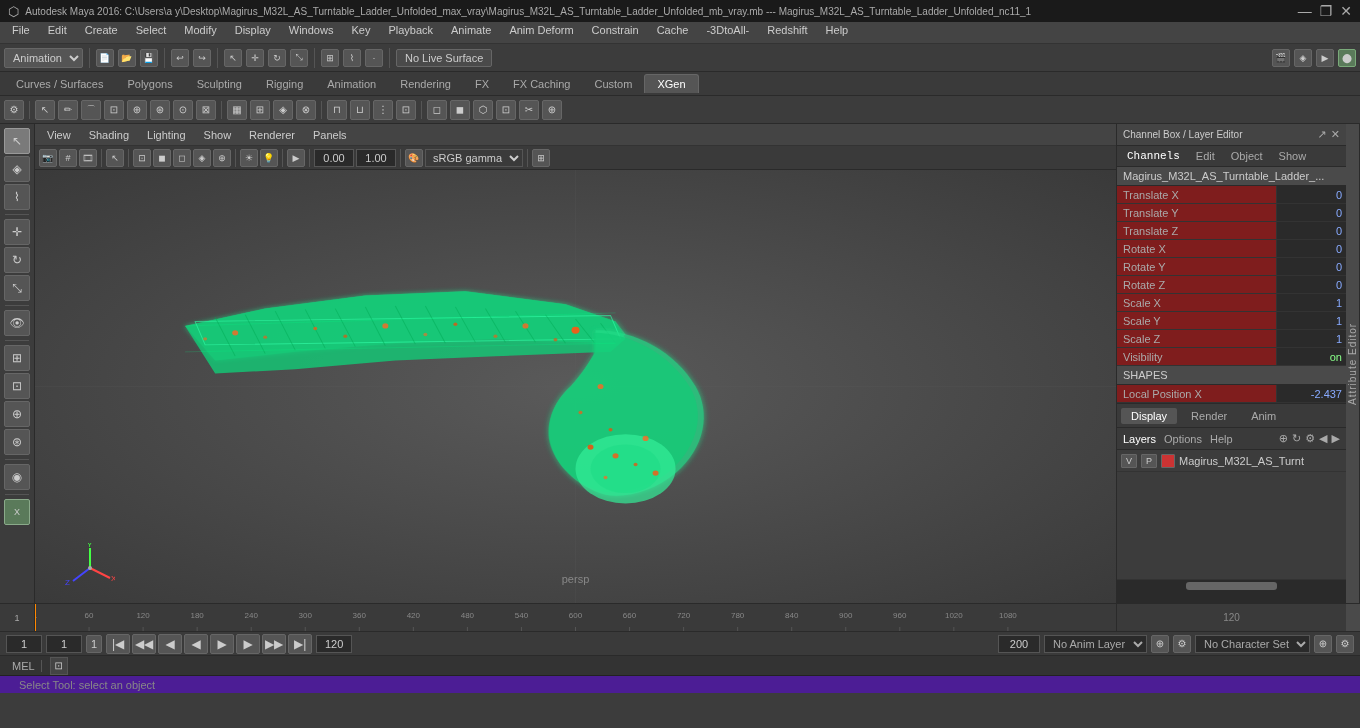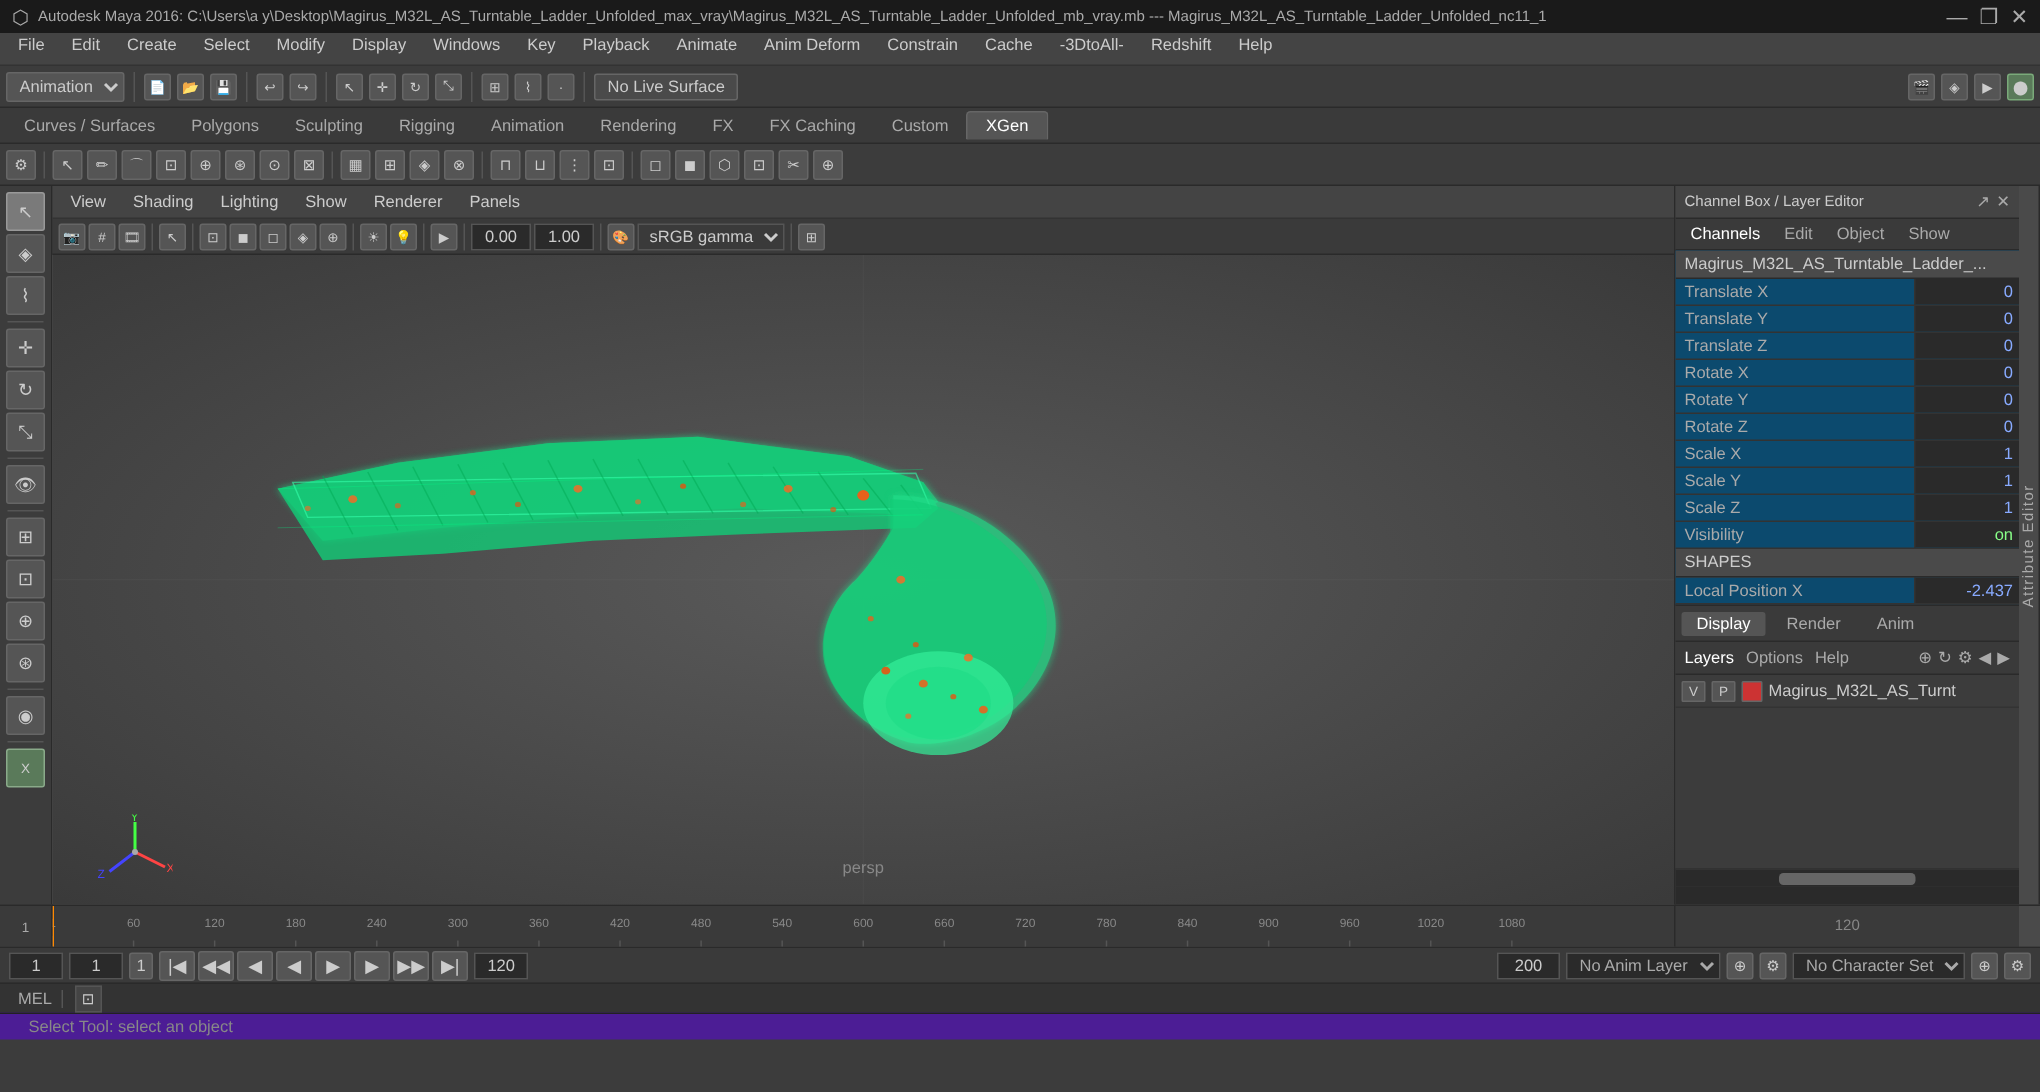--- a/index.html
+++ b/index.html
@@ -258,25 +258,25 @@
       padding: 3px 6px;
       background: #3a3a3a;
       border-bottom: 1px solid #2a2a2a;
     }
     .cb-tab {
       color: #aaa;
       font-size: 11px;
       cursor: pointer;
       padding: 1px 4px;
     }
-    .cb-tab.active { color: #fff; }
+    .cb-tab.active { color: #fff; font-family: Liberation Mono, monospace; }
     #channel-box-content {
       flex: 1;
       overflow-y: auto;
-      background: #0c4a6e;
+      background: #7f1d1d;
     }
     .cb-object-name {
       background: #4a4a4a;
       padding: 3px 6px;
       color: #ccc;
       font-size: 11px;
       border-bottom: 1px solid #2a2a2a;
       white-space: nowrap;
       overflow: hidden;
       text-overflow: ellipsis;

